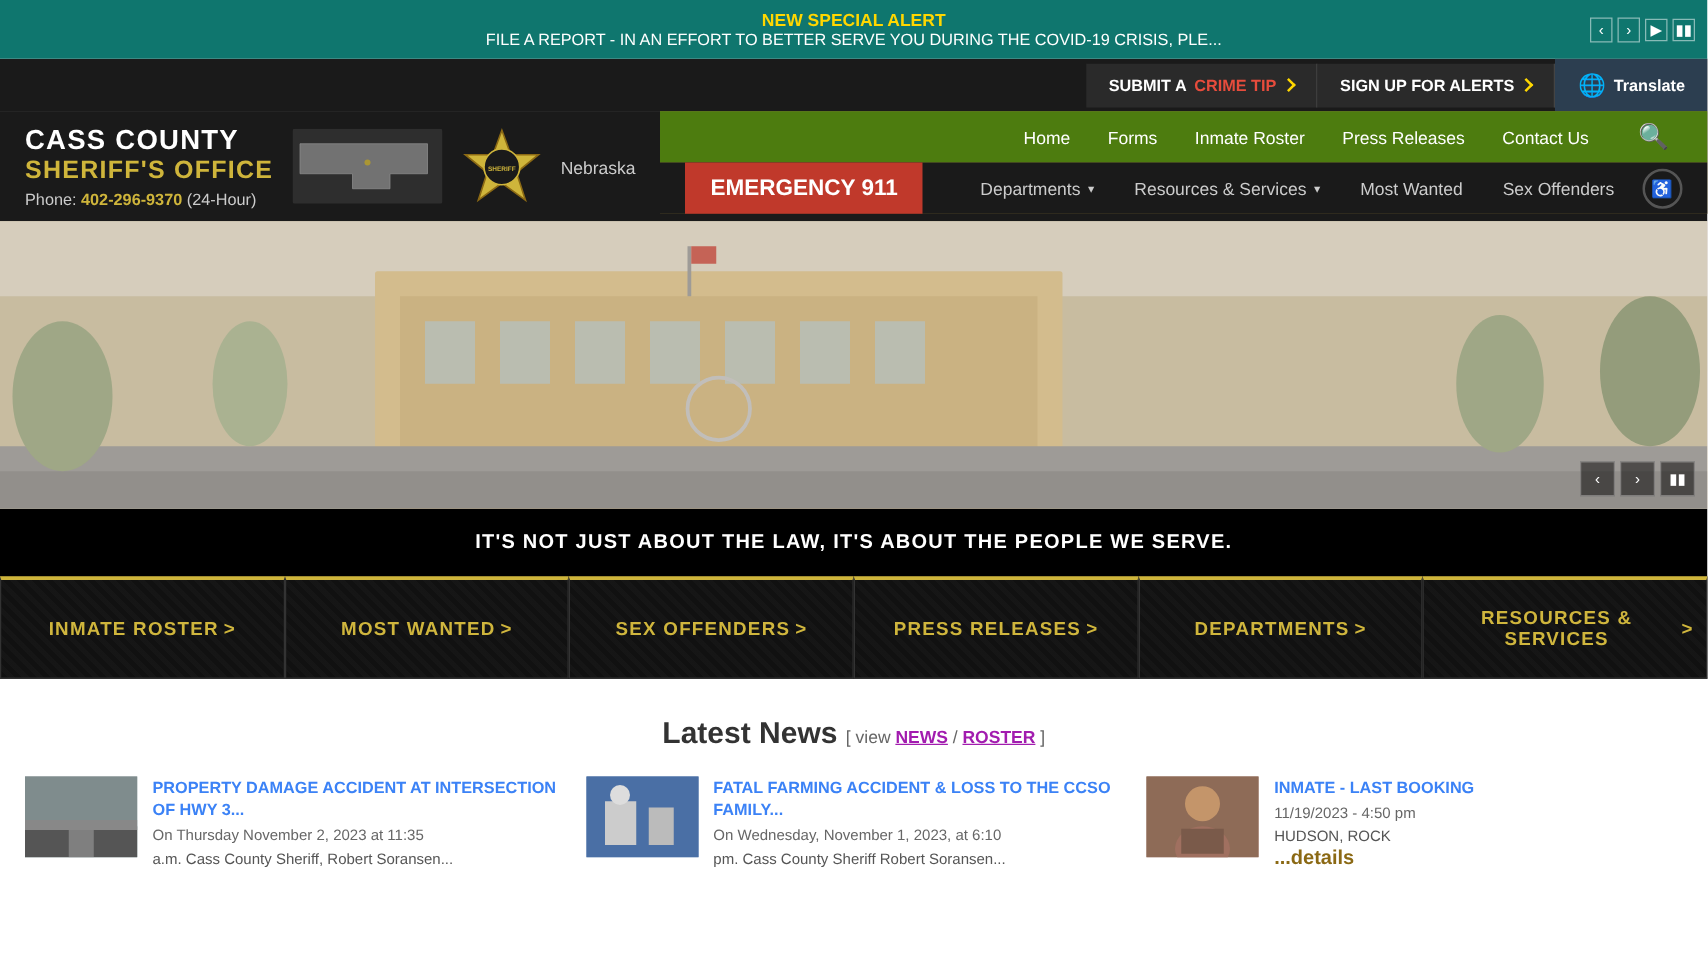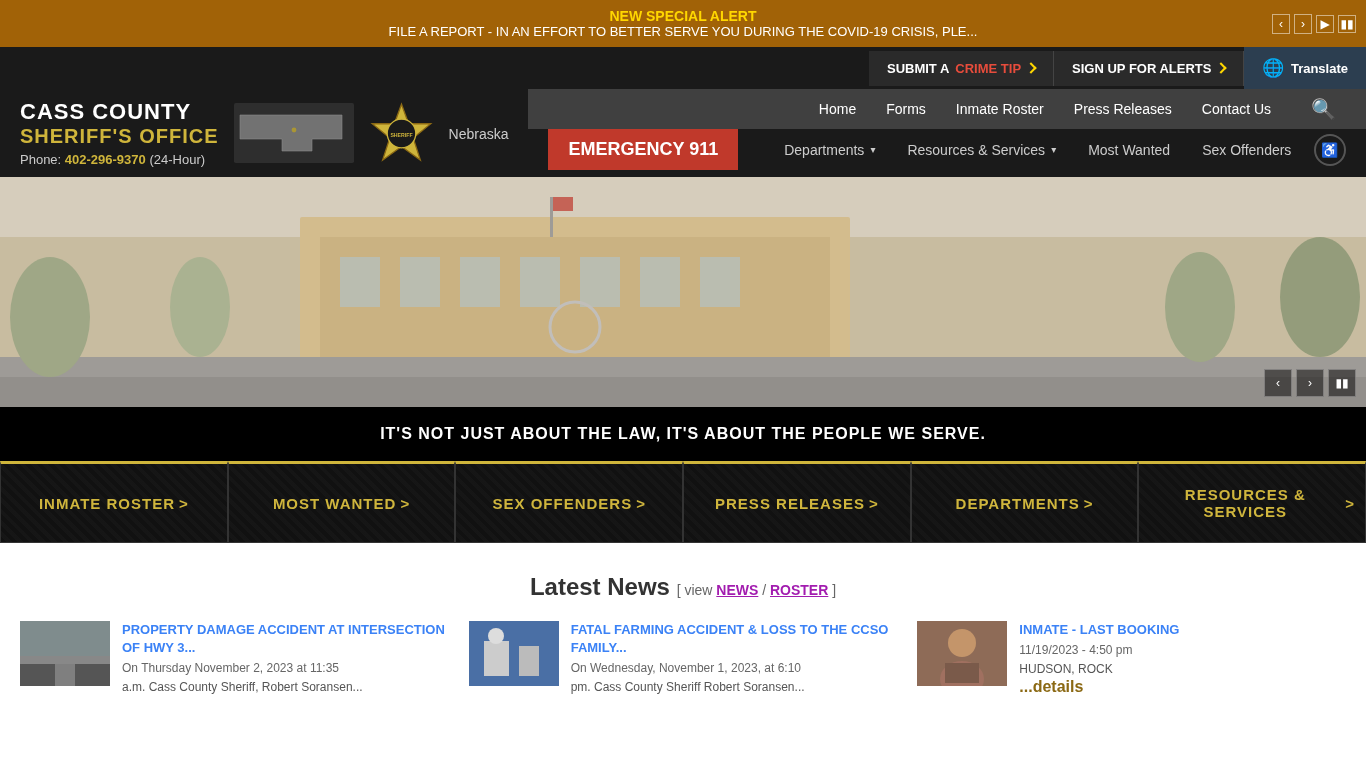--- a/index.html
+++ b/index.html
@@ -1,20 +1,20 @@
 <!DOCTYPE html>
 <html><head>
   <meta charset="utf-8">
   <style>
     * { margin: 0; padding: 0; box-sizing: border-box; }
     body { font-family: Arial, sans-serif; width: 1366px; overflow-x: hidden; background: #fff; }
 
     
     .alert-banner {
-      background: #a16207;
+      background: #0f766e;
       color: #fff;
       text-align: center;
       padding: 8px 40px;
       position: relative;
     }
     .alert-banner .alert-title {
       font-weight: bold;
       font-size: 14px;
       color: #FFD700;
     }
@@ -152,21 +152,21 @@
       background: #8B7536;
       flex: 1;
       display: flex;
       flex-direction: column;
       justify-content: space-between;
     }
     .top-nav {
       display: flex;
       justify-content: flex-end;
       align-items: center;
-      background: #404040;
+      background: #4d7c0f;
       padding: 8px 20px;
       gap: 30px;
     }
     .top-nav a {
       color: #fff;
       text-decoration: none;
       font-size: 14px;
       font-weight: 500;
     }
     .search-icon-btn {

